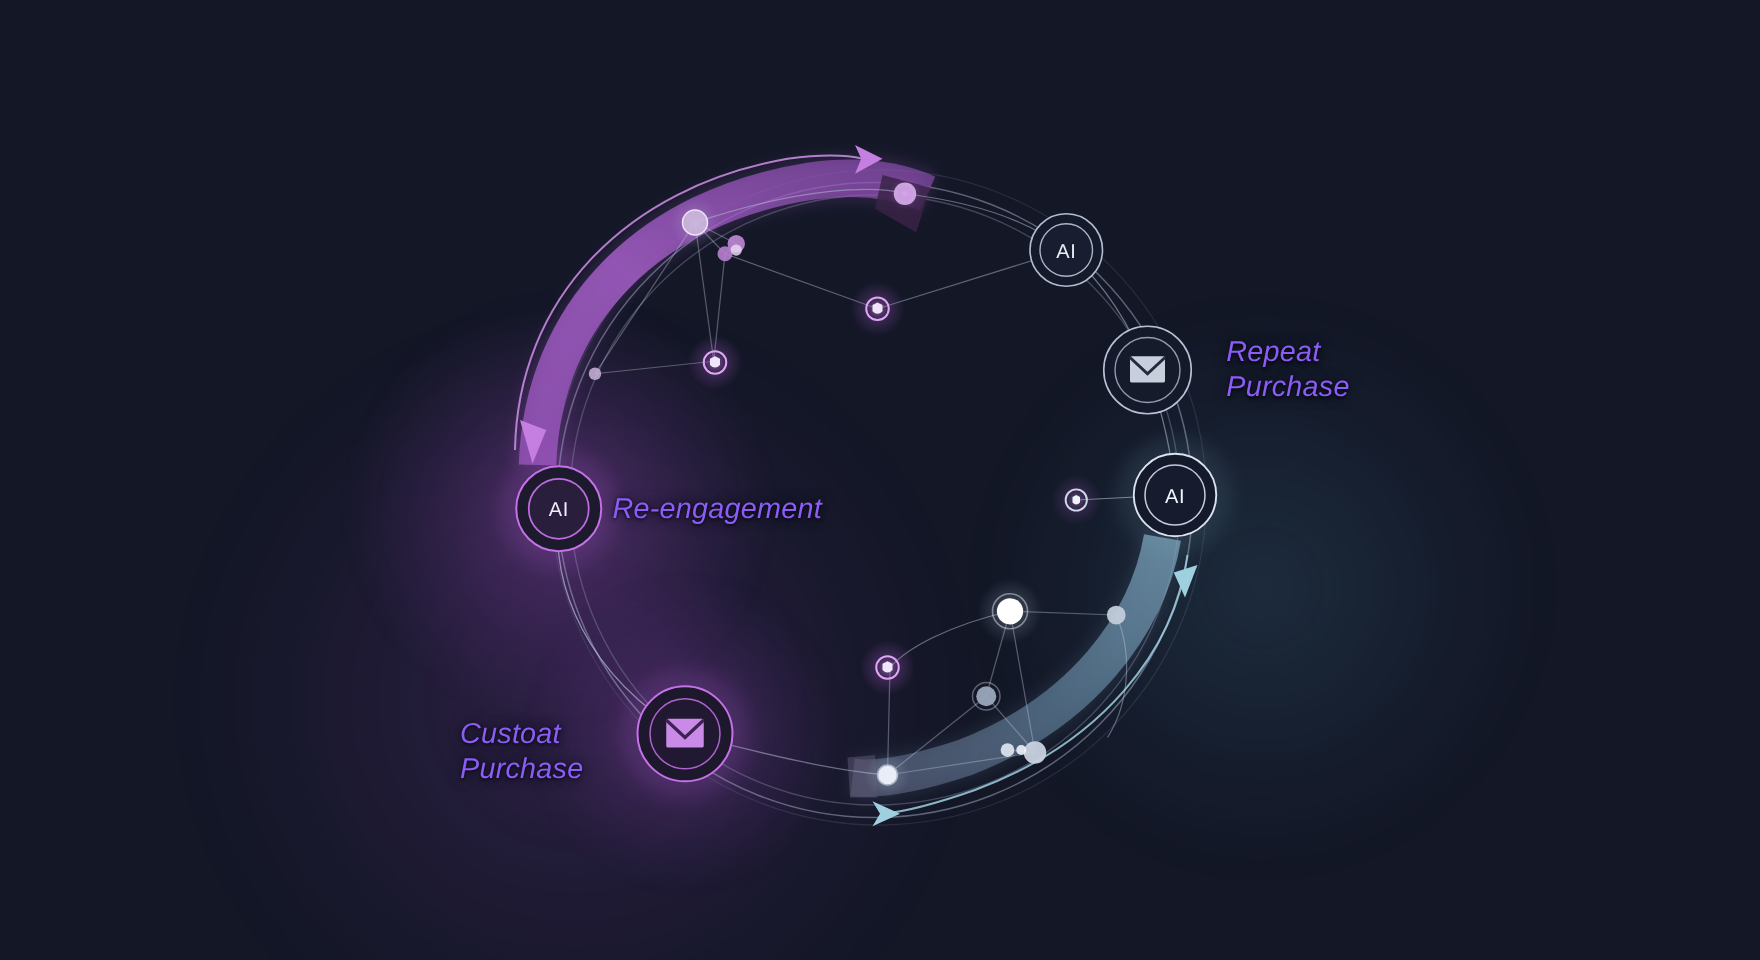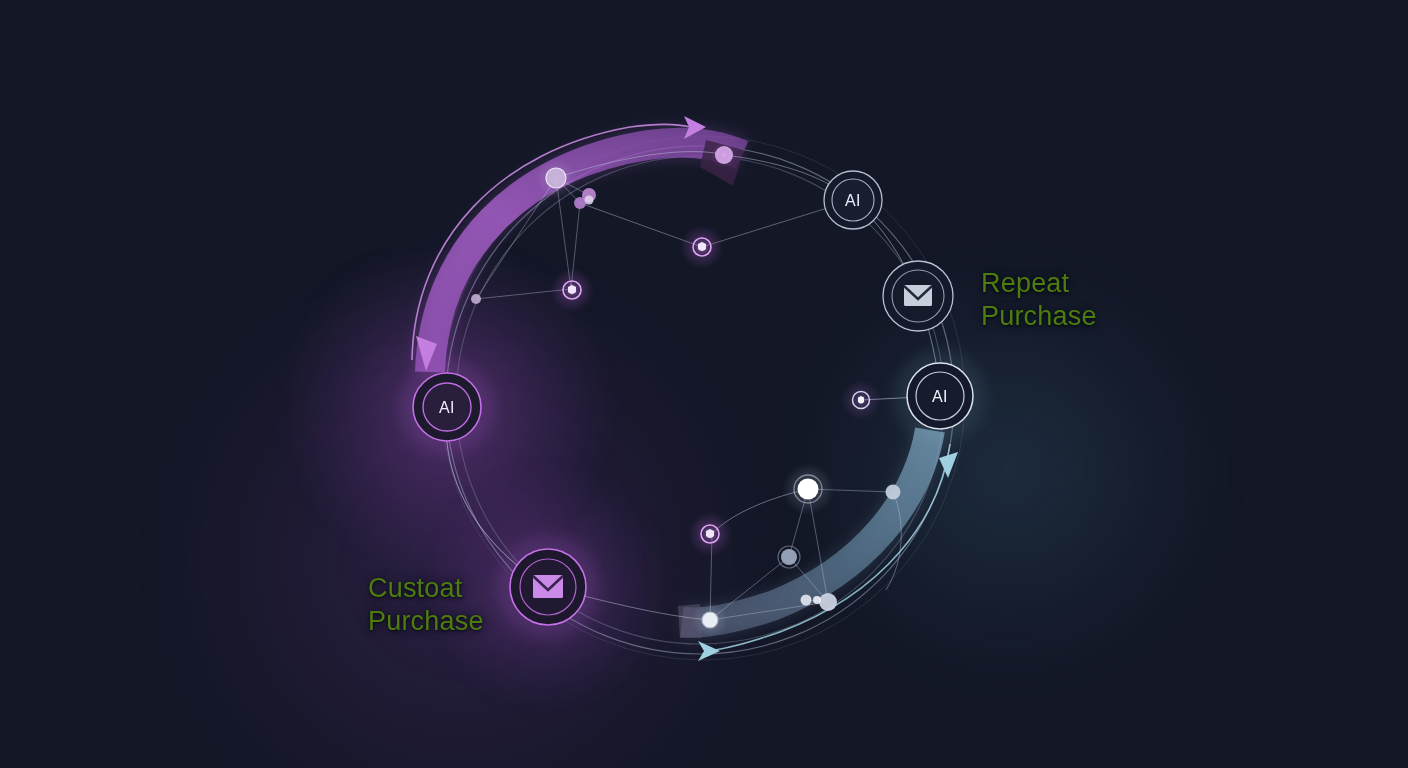--- a/index.html
+++ b/index.html
@@ -31,26 +31,27 @@
   .glow-purple-mail {
     left:428px; top:467px; width:240px; height:240px;
     background:radial-gradient(circle, rgba(186,92,222,0.26) 0%, rgba(150,70,190,0.10) 45%, rgba(19,23,38,0) 72%);
     filter:blur(10px);
   }
 
   svg.layer { position:absolute; left:0; top:0; width:1408px; height:768px; overflow:visible; }
 
   .label {
     position:absolute;
-    color:#4d7c0f;
-    font-size:27px;
+    color:#8b5cf6;
+    font-size:23px;
     line-height:1.22;
     letter-spacing:.2px;
     white-space:pre-line;
     text-shadow:0 0 10px rgba(10,14,26,0.95), 0 1px 3px rgba(0,0,0,0.8);
+    font-style:italic;
   }
   #label-reengagement { left:490px; top:392px; }
   #label-customer     { left:368px; top:572px; }
   #label-repeat       { left:981px; top:267px; }
   #label-followup     { left:721px; top:371px; }
 
   .node-text {
     font-family:"Liberation Sans", sans-serif;
     font-size:16px;
     letter-spacing:.5px;
@@ -245,18 +246,19 @@
     </g>
 
     <g>
       <circle cx="940" cy="396" r="46" fill="#8fc3d6" opacity="0.10" filter="url(#softBlur)"></circle>
       <circle cx="940" cy="396" r="33" fill="#141a2a" stroke="#dbe3f0" stroke-width="1.5"></circle>
       <circle cx="940" cy="396" r="24" fill="#161c2d" stroke="#c3ccdd" stroke-width="1.2"></circle>
       <text class="node-text" x="940" y="402" text-anchor="middle" fill="#f2f5fb">AI</text>
     </g>
   </svg>
 
+  <div class="label" id="label-reengagement">Re-engagement</div>
   <div class="label" id="label-customer">Custoat
 Purchase</div>
   <div class="label" id="label-repeat">Repeat
 Purchase</div>
 
 </div>
 
 </body></html>

